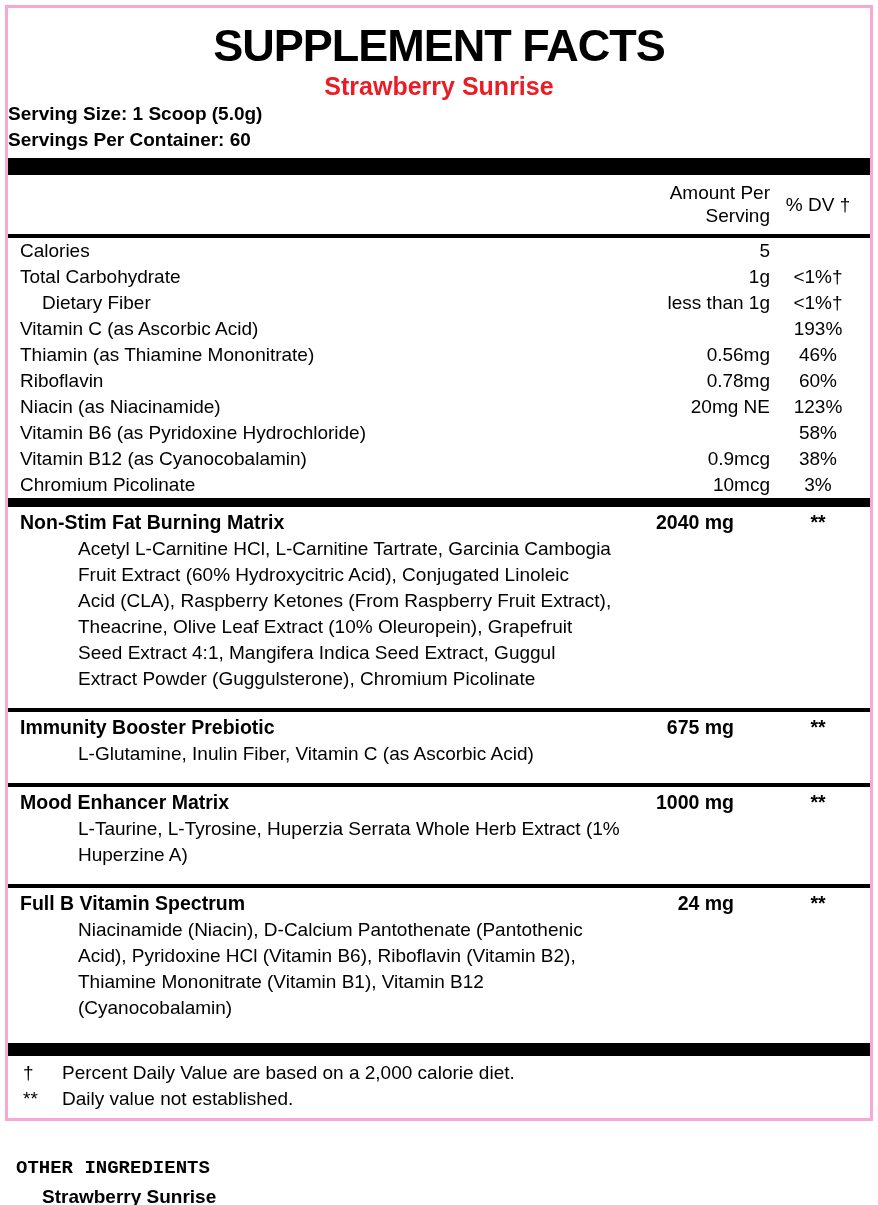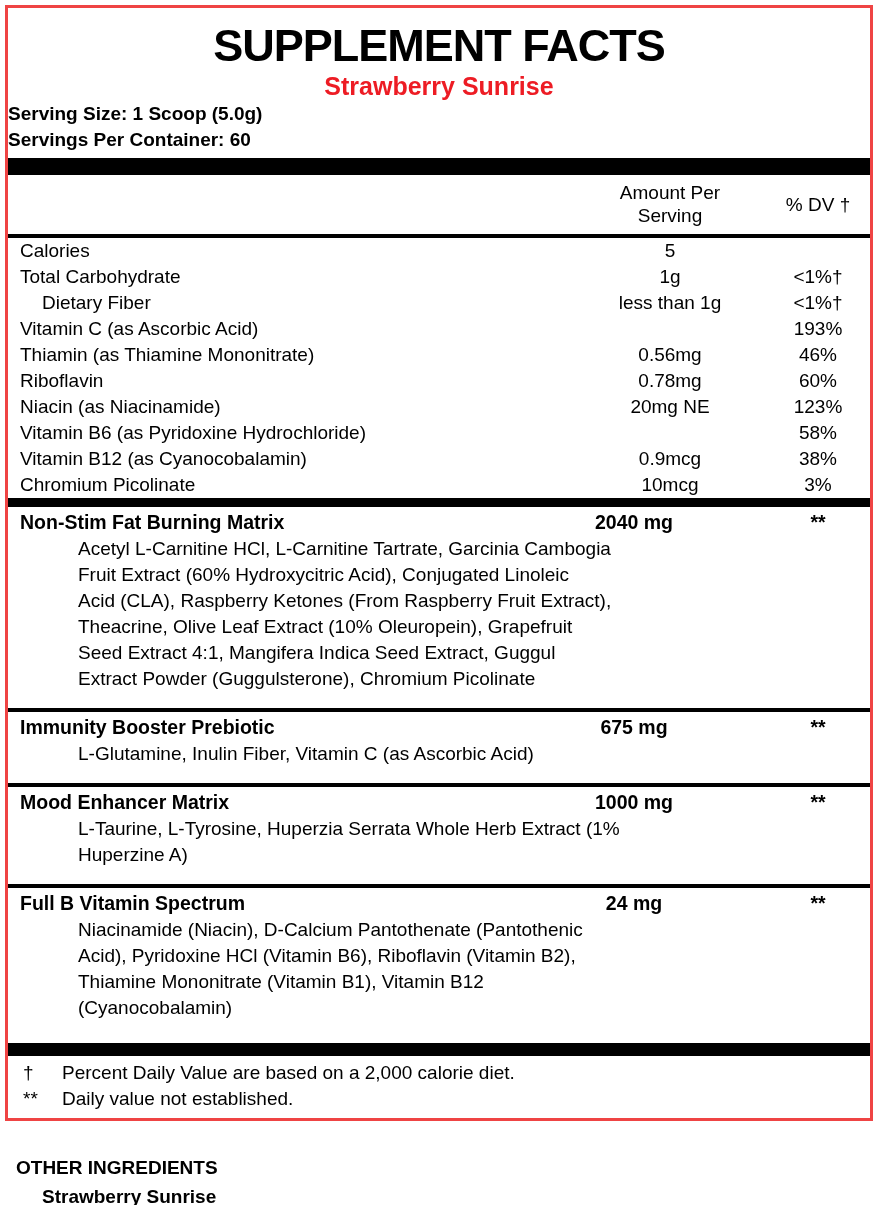--- a/index.html
+++ b/index.html
@@ -6,21 +6,21 @@
   html, body { background: #fff; }
   body {
     width: 878px;
     height: 1205px;
     font-family: "Liberation Sans", sans-serif;
     color: #000;
     overflow: hidden;
   }
   .label-box {
     margin: 5px 5px 0 5px;
-    border: 3px solid #ef4444;
+    border: 3px solid #f9a8d4;
     padding-top: 14px;
     background: #fff;
   }
   .title {
     text-align: center;
     font-weight: bold;
     font-size: 45px;
     line-height: 1.05;
     letter-spacing: -1px;
   }
@@ -37,21 +37,21 @@
     line-height: 26px;
   }
   .bar { background: #000; width: 100%; }
   .bar-xl { height: 17px; margin-top: 5px; }
   .bar-lg { height: 9px; }
   .bar-md { height: 13px; margin-top: 6px; }
   .sep { height: 4px; background: #000; }
 
   .row { display: flex; align-items: center; }
   .col-name { flex: 1 1 auto; padding-left: 12px; }
-  .col-amount { flex: 0 0 200px; text-align: center; }
+  .col-amount { flex: 0 0 200px; text-align: right; }
   .col-dv { flex: 0 0 100px; text-align: center; padding-right: 4px; }
 
   .header-row {
     font-size: 19px;
     line-height: 23px;
     padding: 6px 0 7px 0;
     border-bottom: 4px solid #000;
   }
   .header-row .amount-wrap { display: inline-block; max-width: 130px; }
 
@@ -60,21 +60,21 @@
 
   .blend-header { font-weight: bold; font-size: 19.5px; line-height: 27px; align-items: flex-start; padding-top: 2px; gap: 36px; }
   .blend-lines { font-size: 19px; line-height: 26px; padding-left: 70px; padding-right: 160px; padding-bottom: 16px; }
 
   .footnotes { padding: 4px 0 6px 0; }
   .footnote { display: flex; font-size: 19px; line-height: 26px; }
   .fn-sym { flex: 0 0 54px; padding-left: 15px; }
   .fn-text { flex: 1; }
 
   .other { margin-top: 34px; font-size: 19px; }
-  .other-heading { font-weight: bold; padding-left: 16px; line-height: 26px; }
+  .other-heading { font-weight: bold; padding-left: 16px; line-height: 26px; font-family: Liberation Mono, monospace; }
   .other-flavor { font-weight: bold; padding-left: 42px; line-height: 28px; margin-top: 2px; }
   .other-line { padding-left: 70px; line-height: 28px; }
 </style>
 </head>
 <body>
 
 <div class="label-box">
   <div class="title">SUPPLEMENT FACTS</div>
   <div class="flavor" style="color:#ed1c24;">Strawberry Sunrise</div>
   <div class="serving-line">Serving Size: 1 Scoop (5.0g)</div>

